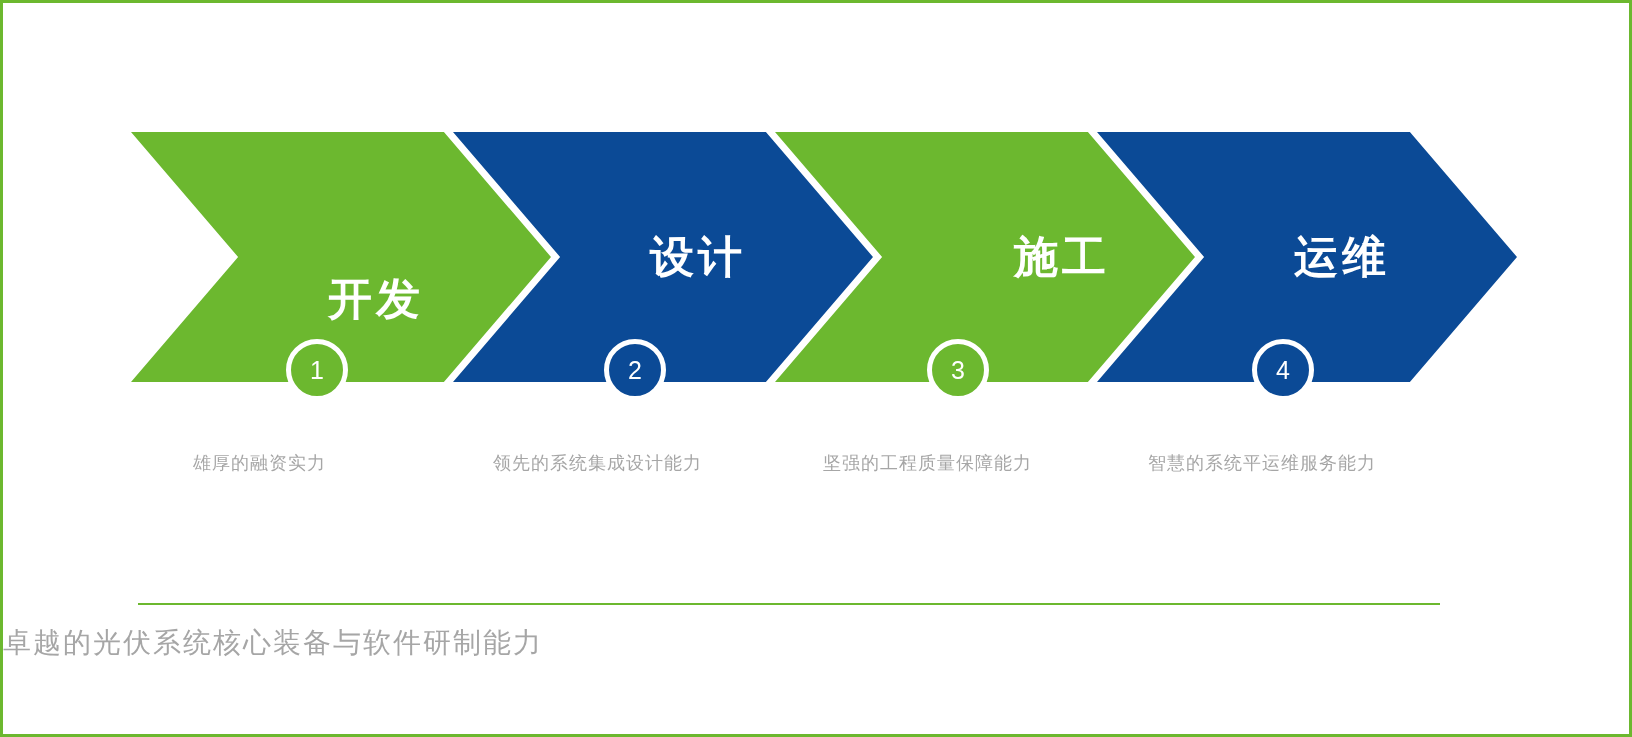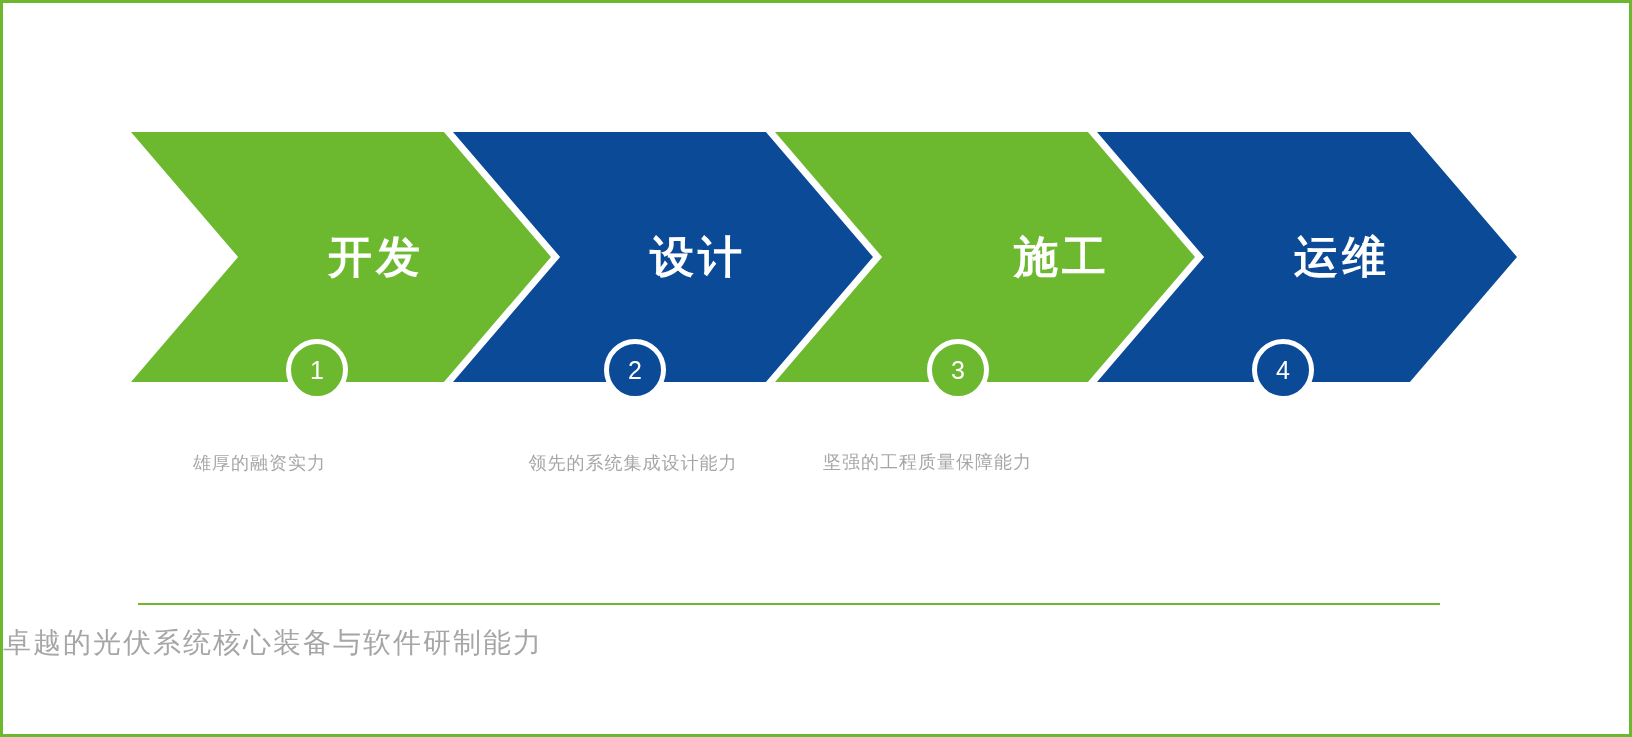--- a/index.html
+++ b/index.html
@@ -116,51 +116,52 @@
 </style>
 </head>
 <body>
 
 <div id="canvas">
 
   <div id="chevron-row">
 
     <div class="chevron-group">
       <div class="chevron-shape green" style="left:128px;"></div>
-      <div class="chevron-title" style="left:128px;">开发</div>
+      <div class="chevron-title" style="left:128px;margin-top:42px;">开发</div>
       <div class="step-circle green" style="left:283px;">
         <span>1</span>
       </div>
       <div class="step-desc" style="left:190px;">雄厚的融资实力</div>
     </div>
 
     <div class="chevron-group">
       <div class="chevron-shape blue" style="left:450px;"></div>
       <div class="chevron-title" style="left:450px;">设计</div>
       <div class="step-circle blue" style="left:601px;">
         <span>2</span>
       </div>
-      <div class="step-desc" style="left:490px;text-align:center;">领先的系统集成设计能力</div>
+      <div class="step-desc" style="left:490px;">领先的系统集成设计能力</div>
     </div>
 
     <div class="chevron-group">
       <div class="chevron-shape green" style="left:772px;"></div>
       <div class="chevron-title" style="left:814px;">施工</div>
       <div class="step-circle green" style="left:924px;">
         <span>3</span>
       </div>
-      <div class="step-desc" style="left:820px;font-family:Liberation Mono, monospace;">坚强的工程质量保障能力</div>
+      <div class="step-desc" style="left:820px;">坚强的工程质量保障能力</div>
     </div>
 
     <div class="chevron-group">
       <div class="chevron-shape blue" style="left:1094px;"></div>
       <div class="chevron-title" style="left:1094px;">运维</div>
       <div class="step-circle blue" style="left:1249px;">
         <span>4</span>
       </div>
+      <div class="step-desc" style="left:1145px;">智慧的系统平运维服务能力</div>
     </div>
 
   </div>
 
   <div id="divider"></div>
 
   <div id="footer-caption">卓越的光伏系统核心装备与软件研制能力</div>
 
 </div>
 

